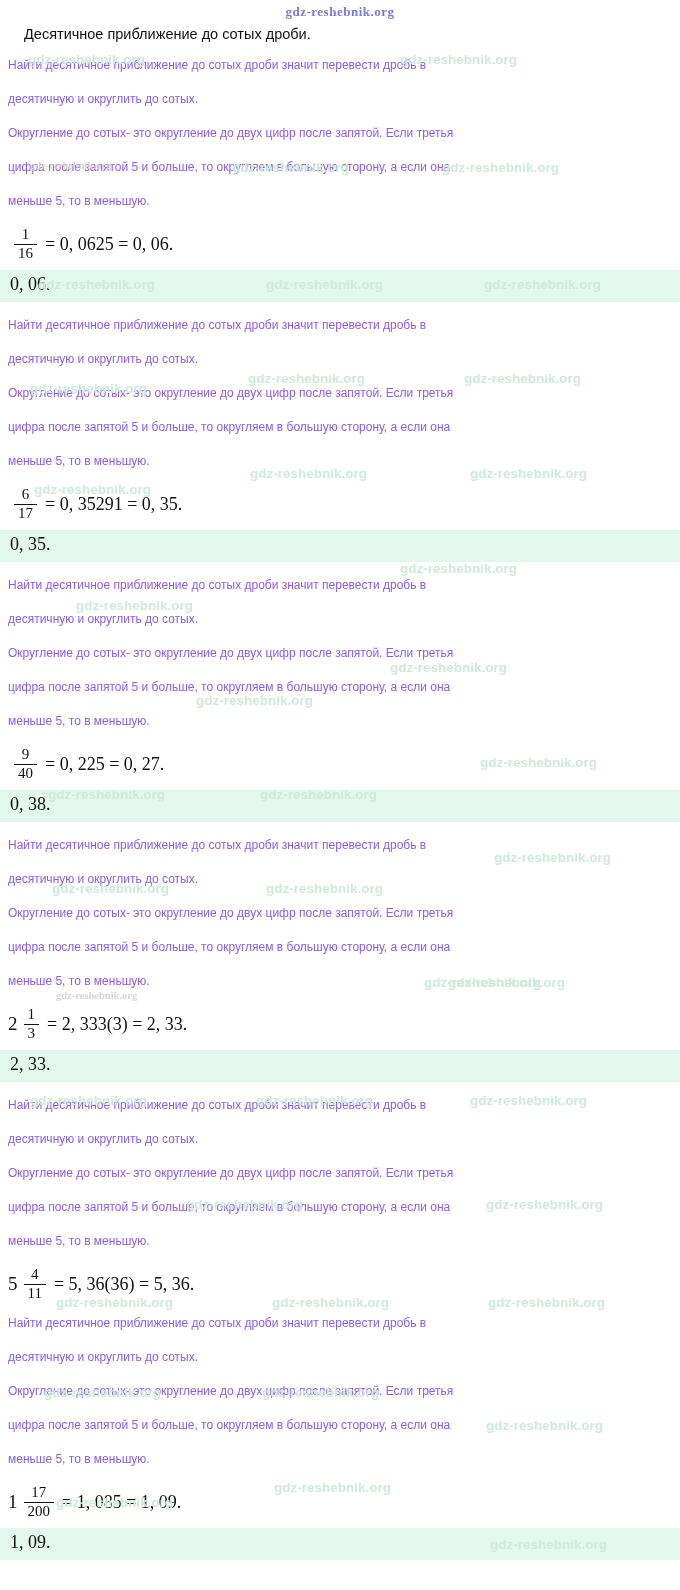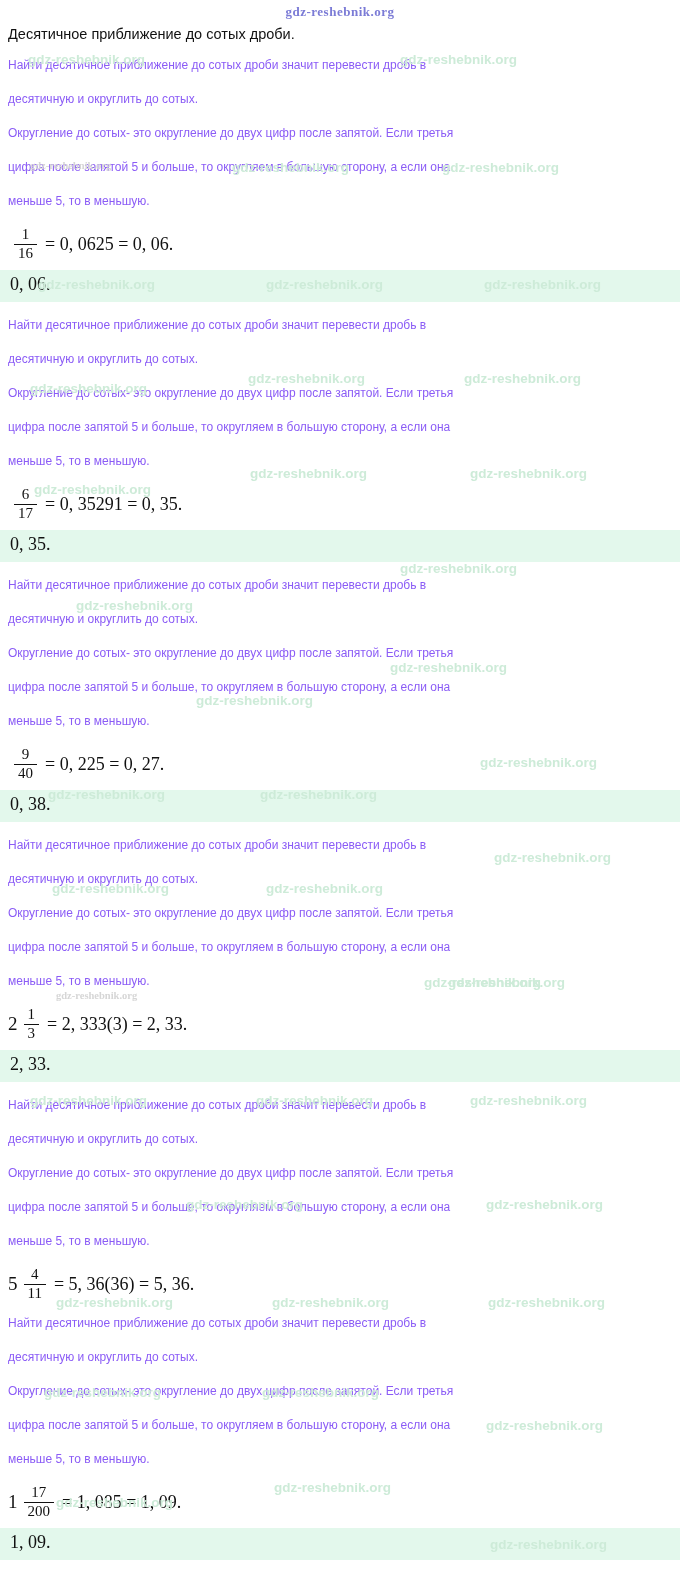--- a/index.html
+++ b/index.html
@@ -28,21 +28,21 @@
     font-size: 13px;
     color: #7b7bd6;
     letter-spacing: 0.5px;
     padding-top: 4px;
     padding-bottom: 6px;
   }
   .title {
     font-family: "Liberation Sans", sans-serif;
     font-size: 14.5px;
     color: #111;
-    margin: 0 0 10px 0;
+    margin: 0 0 10px 16px;
   }
   .para {
     font-family: "Liberation Sans", sans-serif;
     font-size: 12px;
     line-height: 26px;
     color: #8b5cf6;
     margin: 0 0 8px 0;
   }
   .block {
     position: relative;

